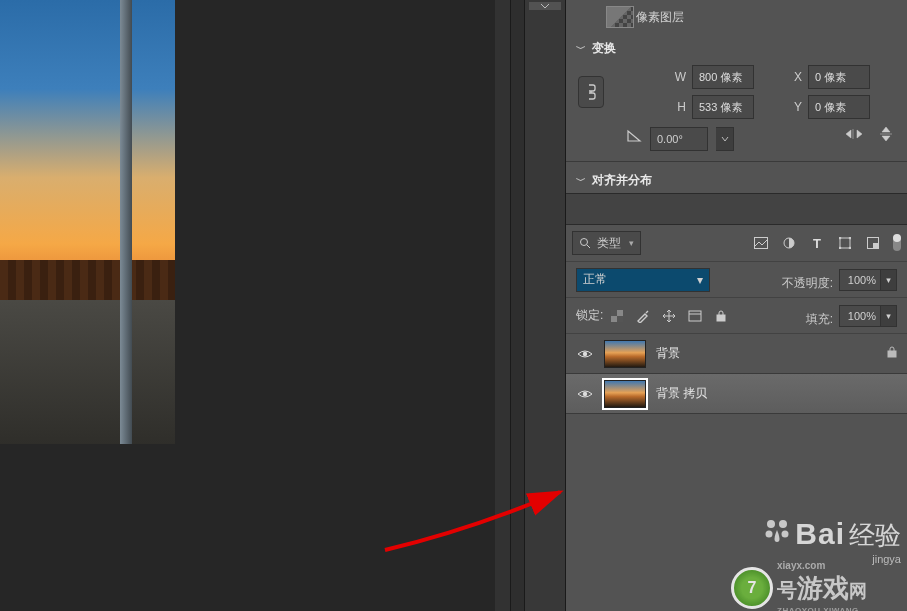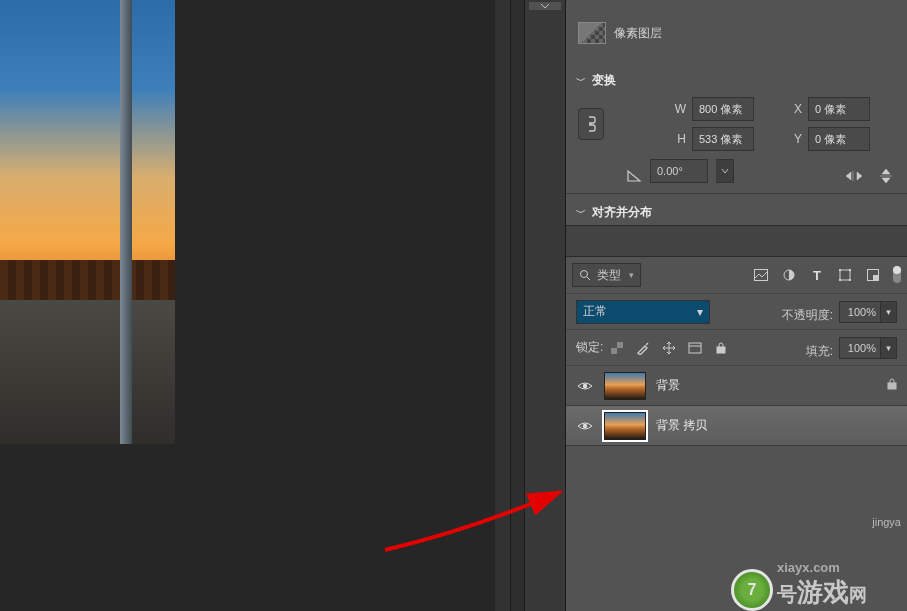--- a/index.html
+++ b/index.html
@@ -8,29 +8,29 @@
   .canvas-img { position: absolute; left: 0; top: 0; width: 175px; height: 444px; background: linear-gradient(to bottom, #2b6ca8 0%, #3d7fbb 20%, #d9ae6e 40%, #f5a846 55%, #e27c2f 65%, #3a2416 80%, #1a1815 100%); overflow: hidden; }
   .canvas-img::before { content:""; position:absolute; left:0; right:0; top:260px; height:60px; background: repeating-linear-gradient(90deg, #4a2a15 0 8px, #3a2010 8px 16px); }
   .canvas-img::after { content:""; position:absolute; left:120px; top:0; width:12px; height:444px; background: linear-gradient(90deg, #7c8b96 0%, #424b52 100%); }
   .canvas-floor { position:absolute; left:0; top:300px; width:175px; height:144px; background: linear-gradient(to bottom, #4a4944 0%, #2f2e2a 100%); }
   .canvas-handle { position: absolute; left: 510px; top: 0; width: 14px; height: 611px; background: #2e2e2e; border-left: 1px solid #1a1a1a; }
   .dock-strip { position: absolute; left: 524px; top: 0; width: 42px; height: 611px; background: #383838; border-left: 1px solid #1a1a1a; border-right: 1px solid #1a1a1a; }
   .dock-btn { width: 32px; height: 8px; margin: 2px auto 0; background: #525252; display:flex; align-items:center; justify-content:center; }
 
   .right-panel { position: absolute; left: 566px; top: 0; width: 341px; height: 611px; background: #535353; display: flex; flex-direction: column; }
   .props-area { flex: 0 0 auto; }
-  .prop-row { display: flex; align-items: center; padding: 22px 12px; gap: 8px; }
+  .prop-row { display: flex; align-items: center; padding: 6px 12px; gap: 2px; margin-left: 28px; }
   .pixlayer-icon { width: 28px; height: 22px; border:1px solid #888; background: linear-gradient(135deg,#777 0 50%,transparent 50%),repeating-conic-gradient(#666 0 90deg,#444 90deg 180deg); background-size:100% 100%,8px 8px; }
   .section-header { display:flex; align-items:center; gap:6px; padding:6px 10px 4px; font-weight:bold; color:#e8e8e8; }
   .caret { font-size:10px; color:#bbb; }
   .link-btn { width:26px; height:32px; border:1px solid #333; background:#4a4a4a; border-radius:4px; display:flex; align-items:center; justify-content:center; margin-right:6px; }
   .xf-grid { display:grid; grid-template-columns: 40px 18px 62px 18px 18px 62px; gap:6px 6px; align-items:center; padding:0 12px 0 12px; }
   .xf-label { text-align:right; color:#ccc; }
   .xf-input { height:24px; background:#4a4a4a; border:1px solid #323232; color:#ddd; display:flex; align-items:center; padding:0 6px; font-size:11px; }
-  .rot-row { display:flex; align-items:flex-end; gap:8px; padding:6px 12px 10px; }
+  .rot-row { display:flex; align-items:flex-start; gap:8px; padding:6px 12px 10px; }
   .rot-ico { width:16px; height:16px; }
   .dropdown-small { width:58px; height:24px; background:#4a4a4a; border:1px solid #323232; display:flex; align-items:center; padding:0 6px; font-size:11px; }
   .dd-arrow { width:18px; height:24px; background:#3e3e3e; border:1px solid #323232; border-left:none; display:flex; align-items:center; justify-content:center; }
   .flip-icons { margin-left:auto; display:flex; gap:14px; }
   .mini-ico { width:18px; height:14px; display:flex; align-items:center; justify-content:center; }
   .align-sec { padding:4px 12px 10px; }
   .align-label { margin-bottom:8px; }
   .align-icons { display:flex; gap:16px; padding:0 6px; opacity:0.45; }
   .ali { width:14px; height:12px; background:#888; }
 
@@ -296,28 +296,39 @@
     <defs>
         <marker id="ah" markerWidth="10" markerHeight="10" refX="8" refY="3" orient="auto">
           <path d="M0 0 L9 3 L0 6 Z" fill="#e30000"></path>
         </marker>
       </defs>
     <path d="M5 70 Q90 50 180 12" stroke="#e30000" stroke-width="4" fill="none" marker-end="url(#ah)"></path>
   </svg>
 </div>
 
 <div class="wm1">
+  <div style="display:flex;align-items:baseline;gap:4px;">
+    <svg width="28" height="28" viewBox="0 0 28 28">
+        <circle cx="8" cy="8" r="4" fill="#ddd"></circle>
+        <circle cx="20" cy="8" r="4" fill="#ddd"></circle>
+        <circle cx="6" cy="18" r="3.5" fill="#ddd"></circle>
+        <circle cx="22" cy="18" r="3.5" fill="#ddd"></circle>
+        <path d="M14 14 Q9 26 14 26 Q19 26 14 14" fill="#ddd"></path>
+      </svg>
+    <span class="big">Bai</span>
+    <span style="font-size:26px;">经验</span>
+  </div>
   <div class="sm">jingya</div>
 </div>
 <div class="wm2">
   <div class="circ">
       <span>7</span>
     </div>
   <div style="display:flex;flex-direction:column;align-items:flex-start;">
-    <div style="font-size:13px;color:#bbb;">xiayx.com</div>
+    <div style="font-size:10px;color:#bbb;">xiayx.com</div>
     <div style="display:flex;align-items:baseline;">
       <span style="font-size:20px;">号</span>
       <span>游戏</span>
       <span style="font-size:18px;">网</span>
     </div>
     <div style="font-size:8px;color:#aaa;letter-spacing:0.5px;">ZHAOYOU XIWANG</div>
   </div>
 </div>
 
 </body></html>

